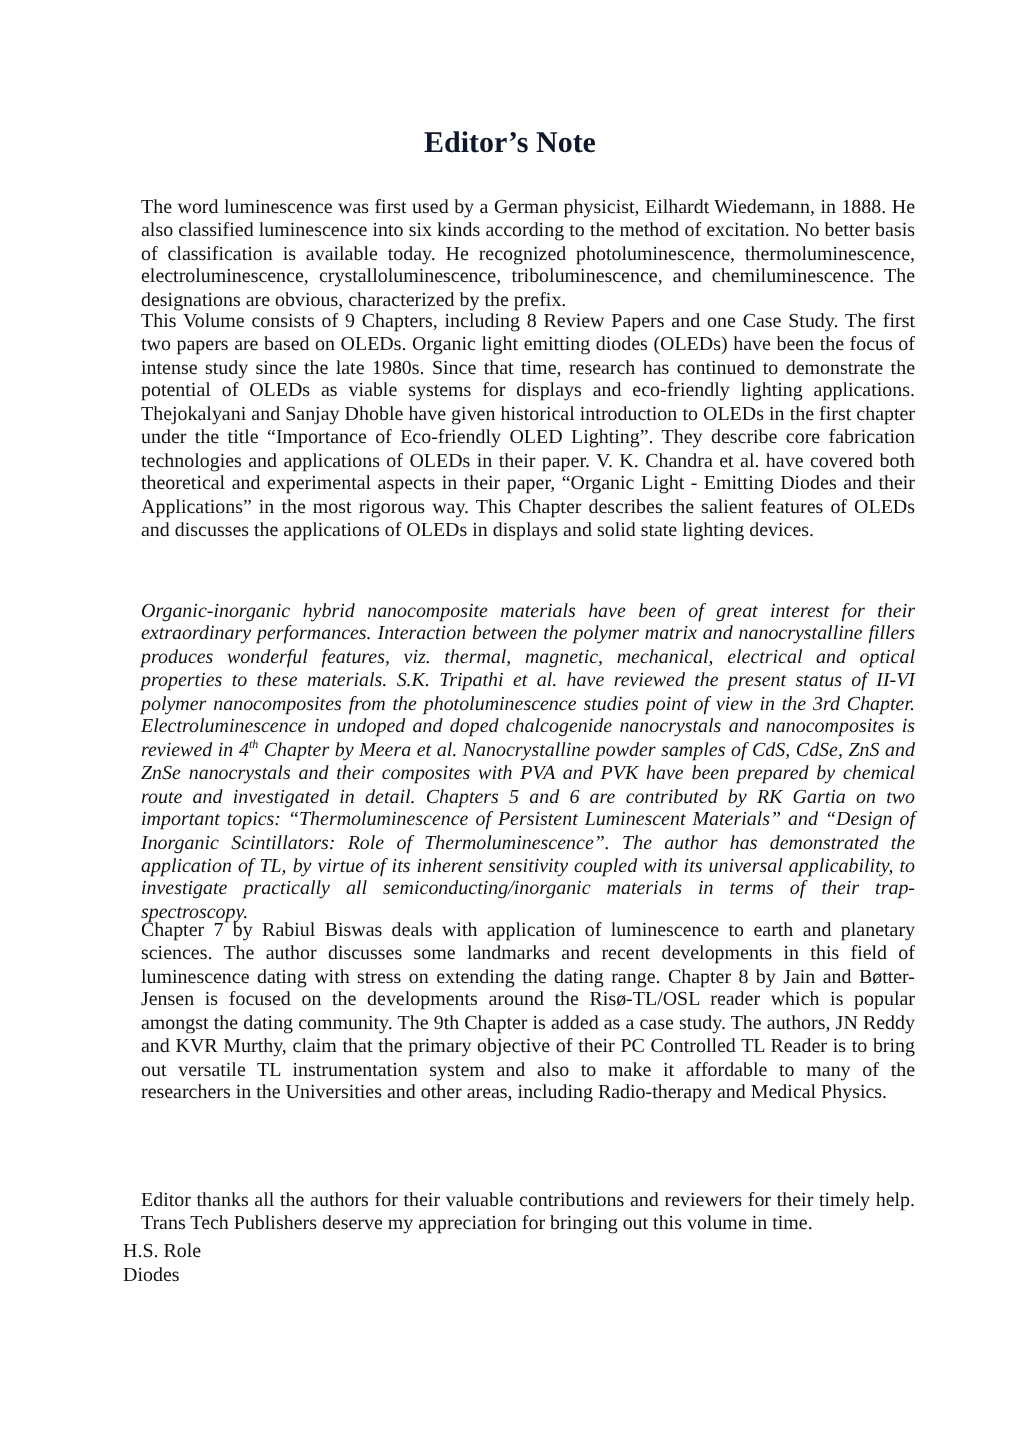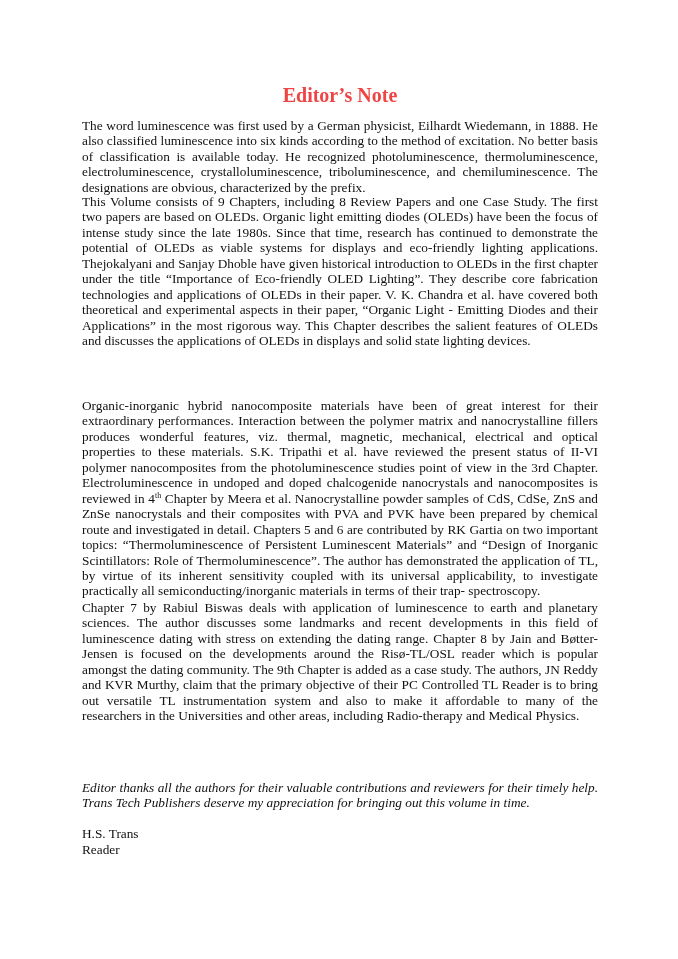--- a/index.html
+++ b/index.html
@@ -7,43 +7,43 @@
   .page {
     position: absolute; left: 82px; top: 0; width: 516px;
     font-family: "Liberation Serif", "DejaVu Serif", serif;
     color: #111111;
     font-size: 13.3px;
     line-height: 15.45px;
   }
   .title {
     position: absolute; left: 0; width: 516px; top: 83px;
     text-align: center; font-weight: bold; font-size: 20px; line-height: 24px;
-    color: #ef4444;
+    color: #0f172a;
   }
   .para {
-    position: absolute; left: 0; width: 516px; margin: 0;
+    position: absolute; left: 0; width: 516px; margin: 12px;
     text-align: justify; text-align-last: left;
   }
   #p1 { top: 118px; }
   #p2 { top: 194px; }
-  #p3 { top: 398px; }
+  #p3 { top: 387px; font-style: italic; }
   #p4 { top: 600px; }
-  #p5 { top: 780px; font-style: italic; }
+  #p5 { top: 780px; }
   .sig { position: absolute; left: 0; margin: 0; }
   #sig-name { top: 826px; }
   #sig-role { top: 842px; }
   sup { font-size: 8px; line-height: 0; vertical-align: super; }
 </style>
 </head>
 <body>
 
 <div class="page">
   <div class="title">Editor’s Note</div>
 
   <p class="para" id="p1">The word luminescence was first used by a German physicist, Eilhardt Wiedemann, in 1888. He also classified luminescence into six kinds according to the method of excitation. No better basis of classification is available today. He recognized photoluminescence, thermoluminescence, electroluminescence, crystalloluminescence, triboluminescence, and chemiluminescence. The designations are obvious, characterized by the prefix.</p>
   <p class="para" id="p2">This Volume consists of 9 Chapters, including 8 Review Papers and one Case Study. The first two papers are based on OLEDs. Organic light emitting diodes (OLEDs) have been the focus of intense study since the late 1980s. Since that time, research has continued to demonstrate the potential of OLEDs as viable systems for displays and eco-friendly lighting applications. Thejokalyani and Sanjay Dhoble have given historical introduction to OLEDs in the first chapter under the title “Importance of Eco-friendly OLED Lighting”. They describe core fabrication technologies and applications of OLEDs in their paper. V. K. Chandra et al. have covered both theoretical and experimental aspects in their paper, “Organic Light - Emitting Diodes and their Applications” in the most rigorous way. This Chapter describes the salient features of OLEDs and discusses the applications of OLEDs in displays and solid state lighting devices.</p>
   <p class="para" id="p3"><span>Organic-inorganic hybrid nanocomposite materials have been of great interest for their extraordinary performances. Interaction between the polymer matrix and nanocrystalline fillers produces wonderful features, viz. thermal, magnetic, mechanical, electrical and optical properties to these materials. S.K. Tripathi et al. have reviewed the present status of II-VI polymer nanocomposites from the photoluminescence studies point of view in the 3rd Chapter. Electroluminescence in undoped and doped chalcogenide nanocrystals and nanocomposites is reviewed in 4</span><sup>th</sup><span> Chapter by Meera et al. Nanocrystalline powder samples of CdS, CdSe, ZnS and ZnSe nanocrystals and their composites with PVA and PVK have been prepared by chemical route and investigated in detail. Chapters 5 and 6 are contributed by RK Gartia on two important topics: “Thermoluminescence of Persistent Luminescent Materials” and “Design of Inorganic Scintillators: Role of Thermoluminescence”. The author has demonstrated the application of TL, by virtue of its inherent sensitivity coupled with its universal applicability, to investigate practically all semiconducting/inorganic materials in terms of their trap- spectroscopy.</span></p>
   <p class="para" id="p4">Chapter 7 by Rabiul Biswas deals with application of luminescence to earth and planetary sciences. The author discusses some landmarks and recent developments in this field of luminescence dating with stress on extending the dating range. Chapter 8 by Jain and Bøtter-Jensen is focused on the developments around the Risø-TL/OSL reader which is popular amongst the dating community. The 9th Chapter is added as a case study. The authors, JN Reddy and KVR Murthy, claim that the primary objective of their PC Controlled TL Reader is to bring out versatile TL instrumentation system and also to make it affordable to many of the researchers in the Universities and other areas, including Radio-therapy and Medical Physics.</p>
   <p class="para" id="p5">Editor thanks all the authors for their valuable contributions and reviewers for their timely help. Trans Tech Publishers deserve my appreciation for bringing out this volume in time.</p>
 
-  <p class="sig" id="sig-name">H.S. Trans</p>
-  <p class="sig" id="sig-role">Reader</p>
+  <p class="sig" id="sig-name">H.S. Role</p>
+  <p class="sig" id="sig-role">Diodes</p>
 </div>
 
 </body></html>

